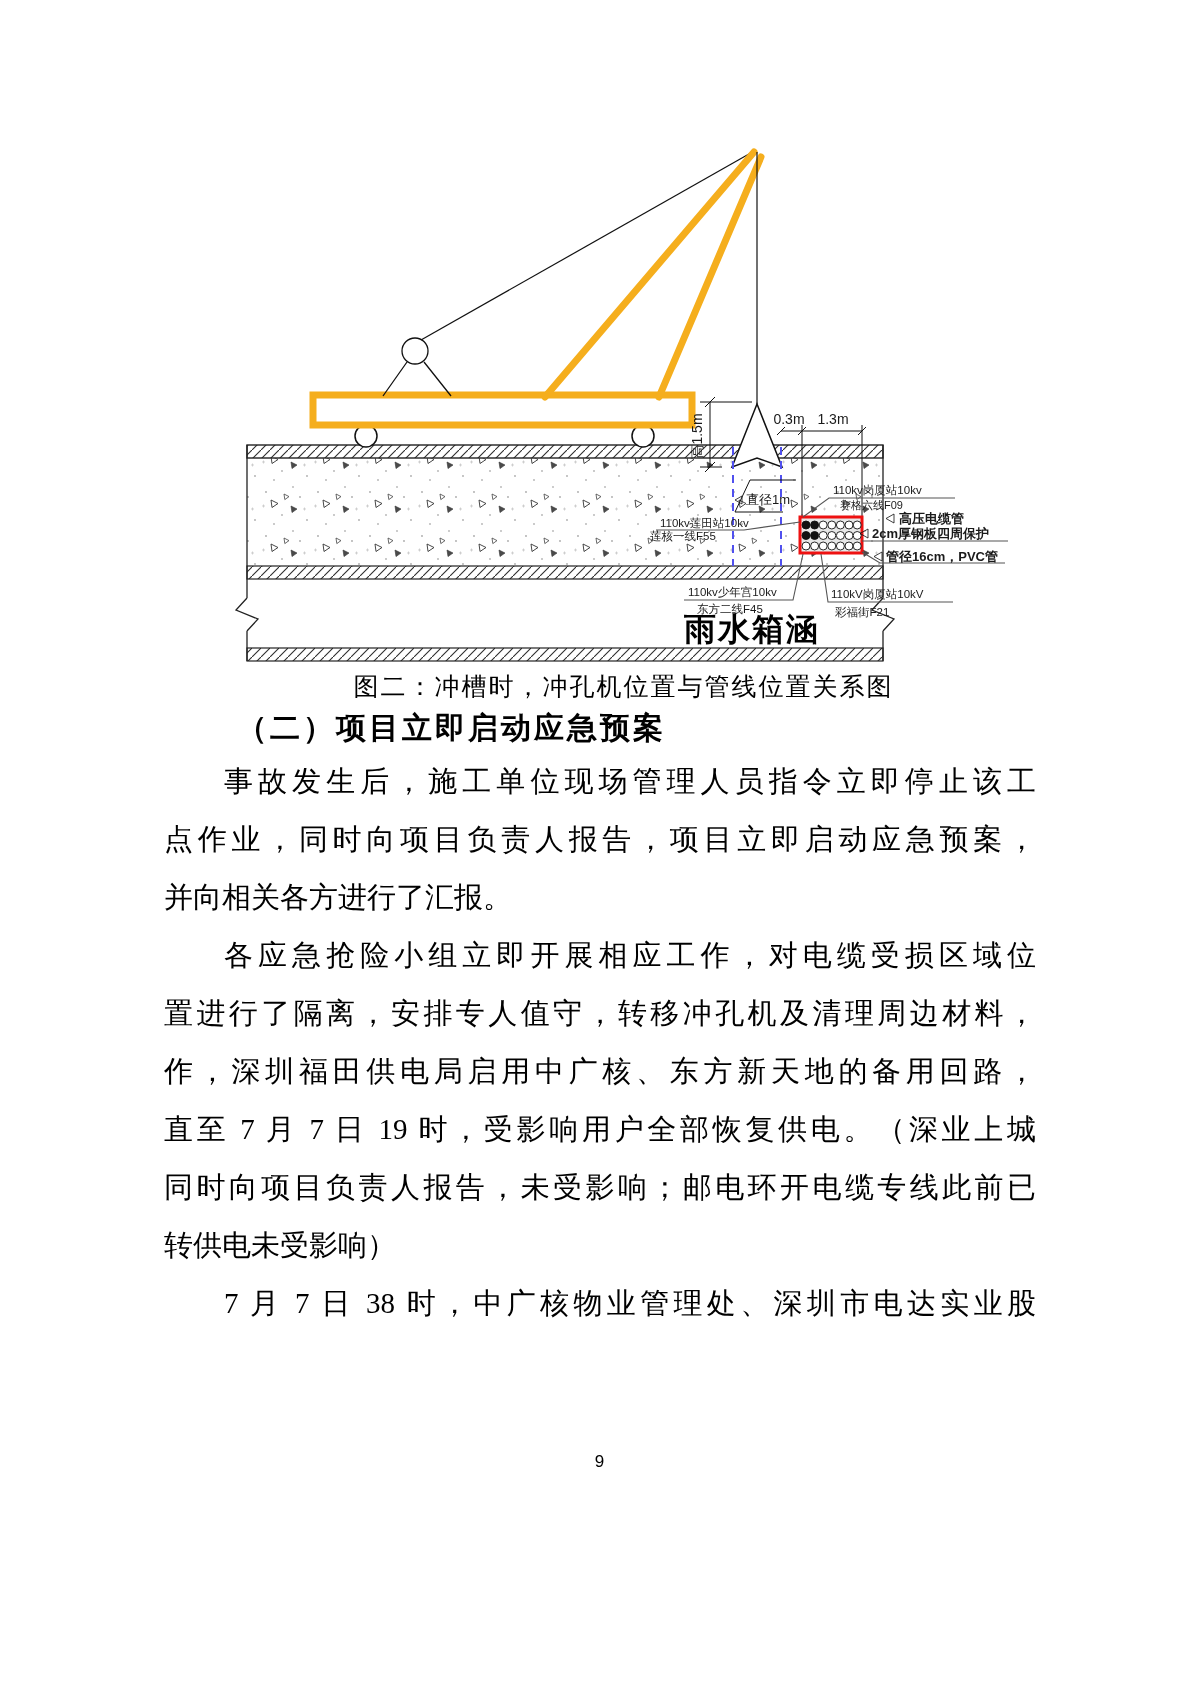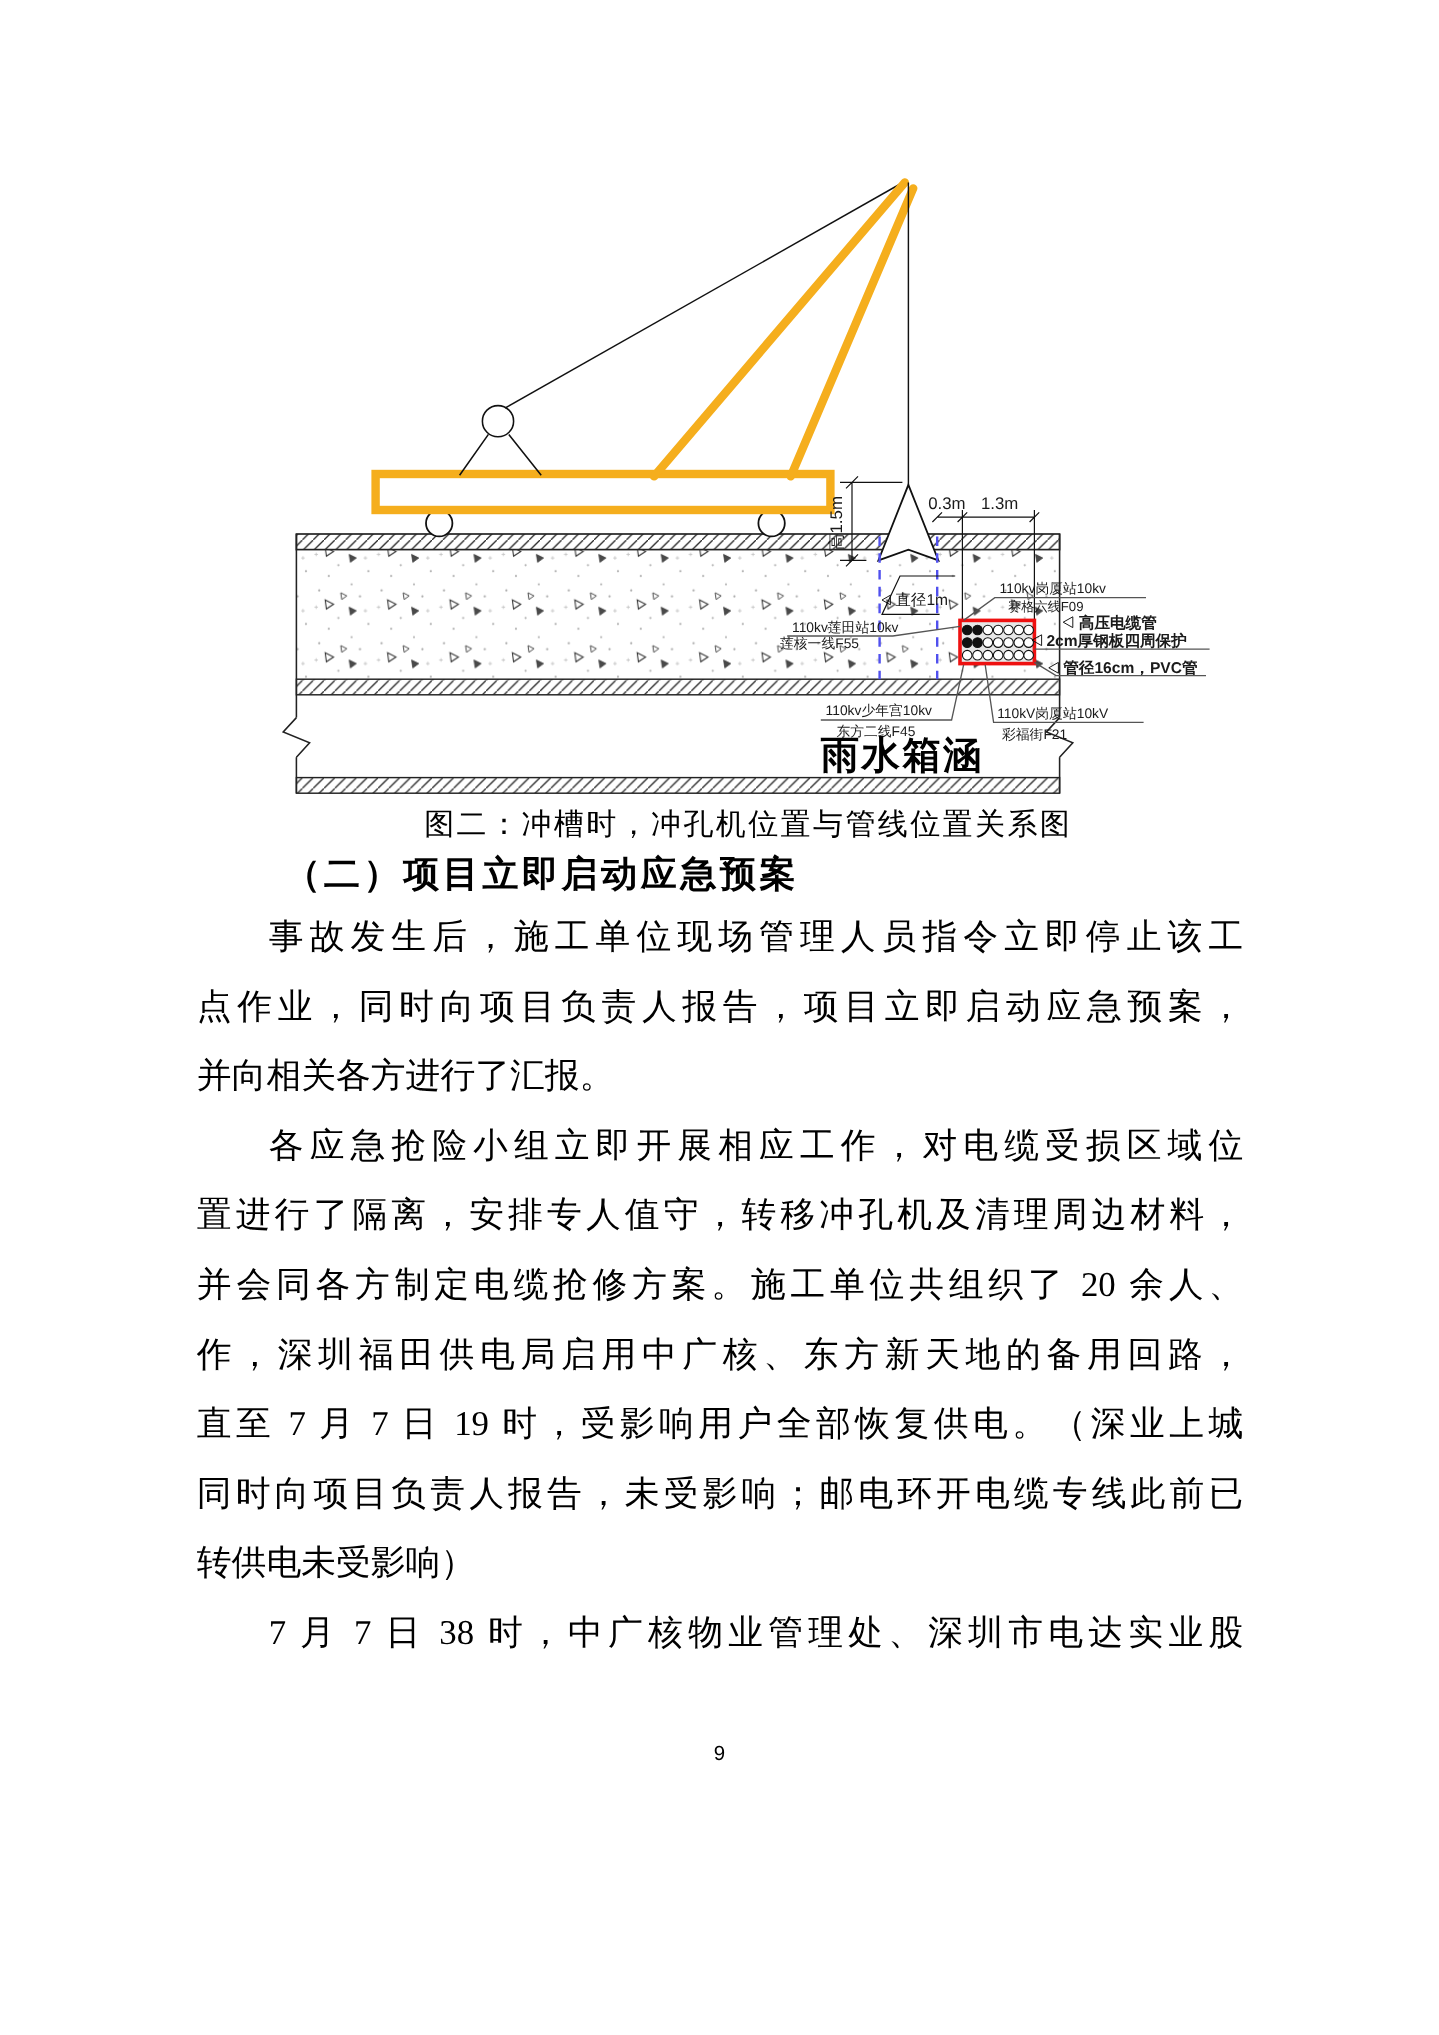--- a/index.html
+++ b/index.html
@@ -185,21 +185,20 @@
   <div class="caption">图二：冲槽时，冲孔机位置与管线位置关系图</div>
 
   <div class="heading">（二）项目立即启动应急预案</div>
 
   <div class="body-block">
     <div class="bodyline indent">事故发生后，施工单位现场管理人员指令立即停止该工</div>
     <div class="bodyline">点作业，同时向项目负责人报告，项目立即启动应急预案，</div>
     <div class="bodyline short">并向相关各方进行了汇报。</div>
     <div class="bodyline indent">各应急抢险小组立即开展相应工作，对电缆受损区域位</div>
     <div class="bodyline">置进行了隔离，安排专人值守，转移冲孔机及清理周边材料，</div>
-    <div class="bodyline">并会同各方制定电缆抢修方案。施工单位共组织了 20 余人、</div>
     <div class="bodyline">作，深圳福田供电局启用中广核、东方新天地的备用回路，</div>
     <div class="bodyline">直至 7 月 7 日 19 时，受影响用户全部恢复供电。（深业上城</div>
     <div class="bodyline">同时向项目负责人报告，未受影响；邮电环开电缆专线此前已</div>
     <div class="bodyline short">转供电未受影响）</div>
     <div class="bodyline indent">7 月 7 日 38 时，中广核物业管理处、深圳市电达实业股</div>
   </div>
 
   <div class="pagenum">9</div>
 
 </div>

